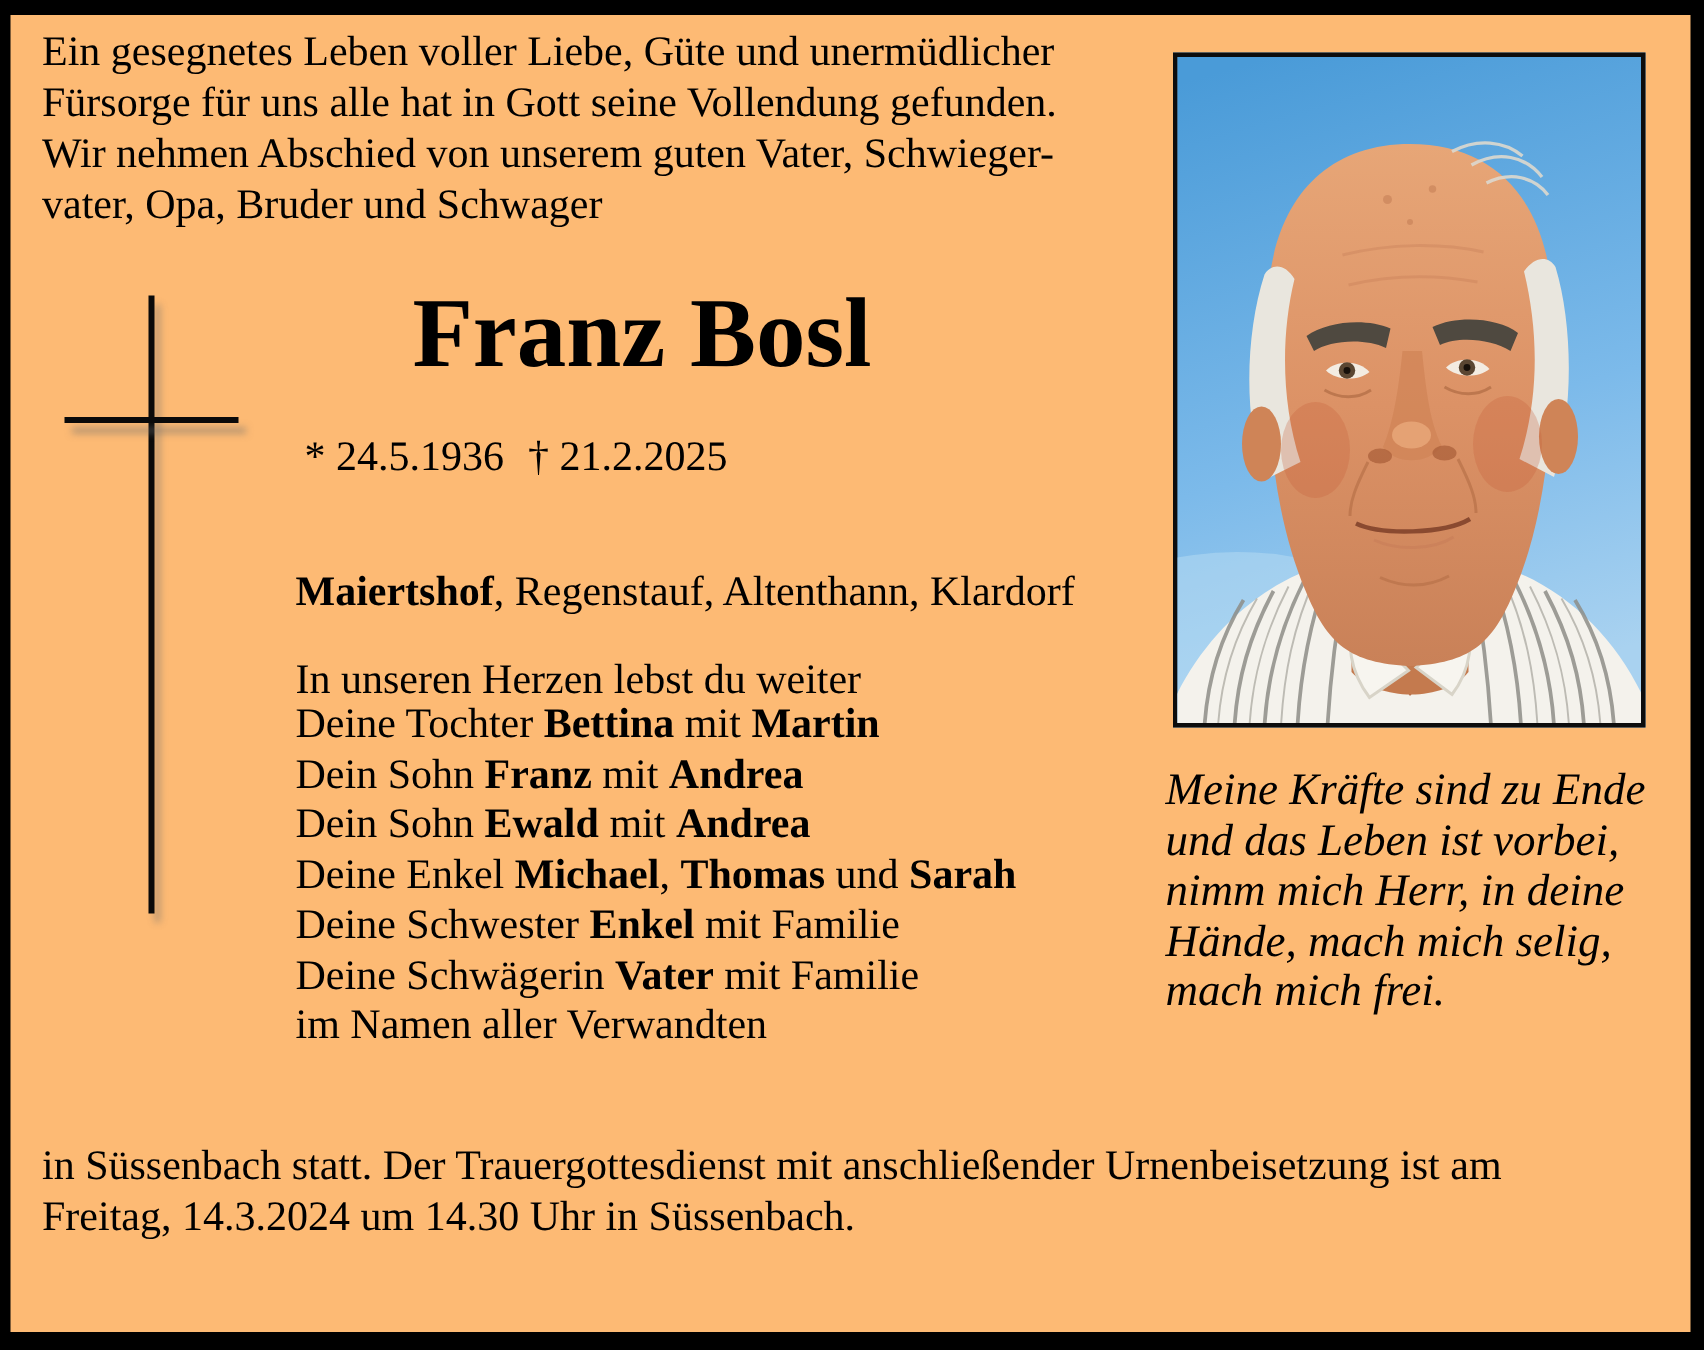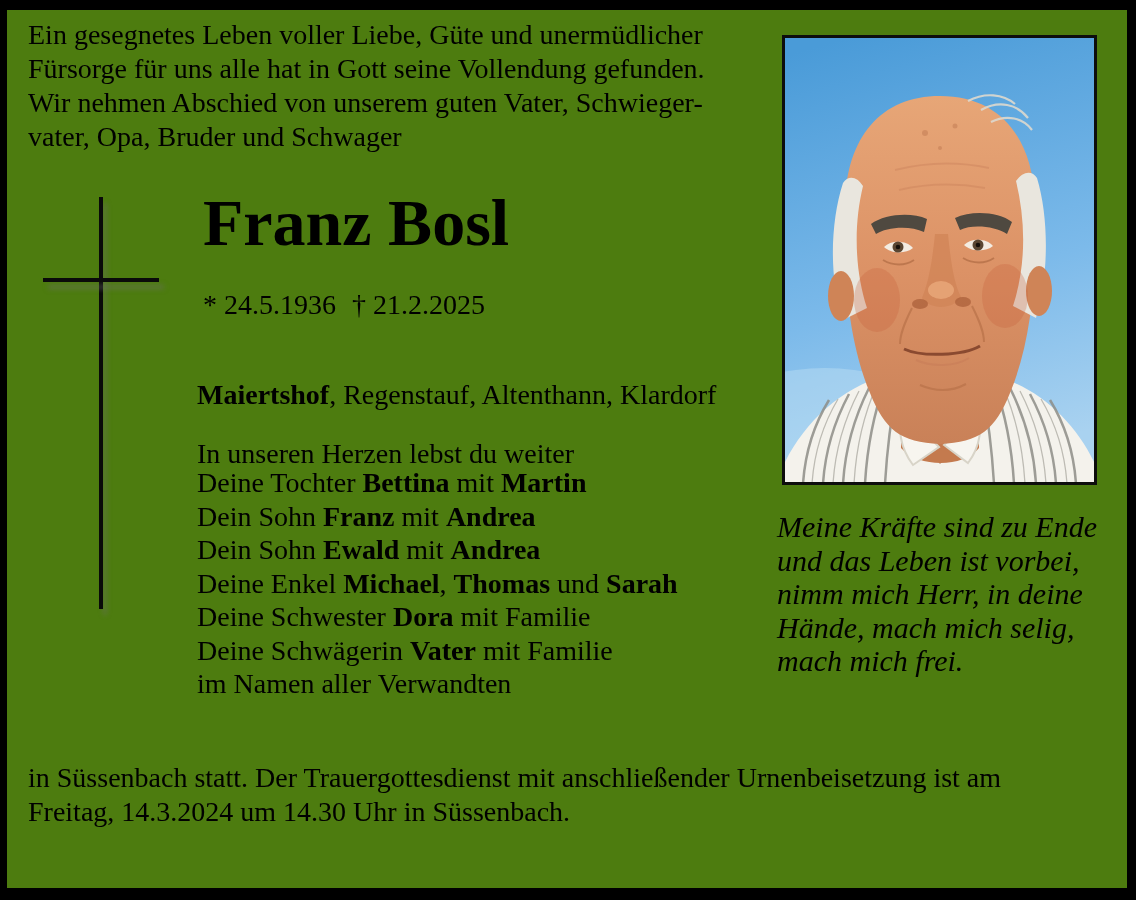--- a/index.html
+++ b/index.html
@@ -4,21 +4,21 @@
 <style>
   html, body { margin: 0; padding: 0; background: #ffffff; }
   .page {
     position: relative;
     width: 1136px;
     height: 900px;
     box-sizing: border-box;
     border-style: solid;
     border-color: #000000;
     border-width: 10px 9px 12px 7px;
-    background: #4d7c0f;
+    background: #fdba74;
     font-family: "Liberation Serif", serif;
     color: #000000;
     overflow: hidden;
   }
   .intro {
     position: absolute; left: 21px; top: 8px;
     font-size: 28px; line-height: 34px; white-space: nowrap;
   }
   
   .cross { position: absolute; left: 0; top: 0; }
@@ -27,21 +27,21 @@
     width: 4px; height: 412px; background: #0a0a0a;
     box-shadow: 4px 6px 5px rgba(110,110,110,0.45);
   }
   .cross-h {
     position: absolute; left: 36px; top: 268px;
     width: 116px; height: 4px; background: #0a0a0a;
     box-shadow: 5px 7px 5px rgba(110,110,110,0.5);
   }
   .name {
     position: absolute; left: 196px; top: 176px; width: 450px;
-    font-size: 66px; line-height: 74px; font-weight: bold;
+    text-align: center; font-size: 66px; line-height: 74px; font-weight: bold;
     white-space: nowrap;
   }
   .dates {
     position: absolute; left: 196px; top: 278px; width: 450px;
     text-align: left; font-size: 28px; line-height: 34px; white-space: nowrap;
   }
   .dates-gap { display: inline-block; width: 16px; }
   .residence {
     position: absolute; left: 190px; top: 368px;
     font-size: 28px; line-height: 34px; white-space: nowrap;
@@ -99,21 +99,21 @@
     <span class="bold">Maiertshof</span><span>, Regenstauf, Altenthann, Klardorf</span>
   </div>
 
   <div class="memory">In unseren Herzen lebst du weiter</div>
 
   <div class="mourners">
       <div><span>Deine Tochter </span><span class="bold">Bettina</span><span> mit </span><span class="bold">Martin</span></div>
       <div><span>Dein Sohn </span><span class="bold">Franz</span><span> mit </span><span class="bold">Andrea</span></div>
       <div><span>Dein Sohn </span><span class="bold">Ewald</span><span> mit </span><span class="bold">Andrea</span></div>
       <div><span>Deine Enkel </span><span class="bold">Michael</span><span>, </span><span class="bold">Thomas</span><span> und </span><span class="bold">Sarah</span></div>
-      <div><span>Deine Schwester </span><span class="bold">Dora</span><span> mit Familie</span></div>
+      <div><span>Deine Schwester </span><span class="bold">Enkel</span><span> mit Familie</span></div>
       <div><span>Deine Schwägerin </span><span class="bold">Vater</span><span> mit Familie</span></div>
       <div><span>im Namen aller Verwandten</span></div>
     </div>
 
   <div class="photo">
     <svg width="309" height="444" viewBox="0 0 309 444" xmlns="http://www.w3.org/2000/svg">
       <defs>
         <linearGradient id="sky" x1="0.2" y1="0" x2="0.4" y2="1">
           <stop offset="0" stop-color="#4a9bd8"></stop>
           <stop offset="0.6" stop-color="#7cbaea"></stop>

